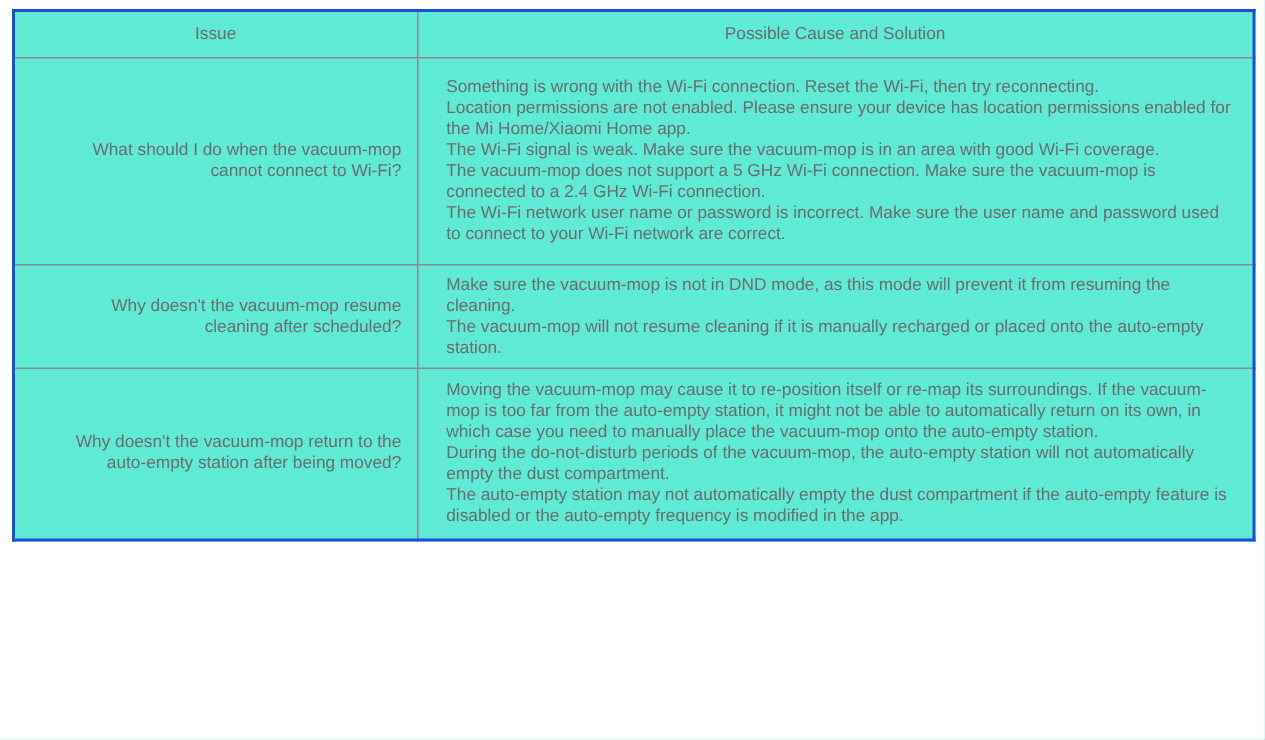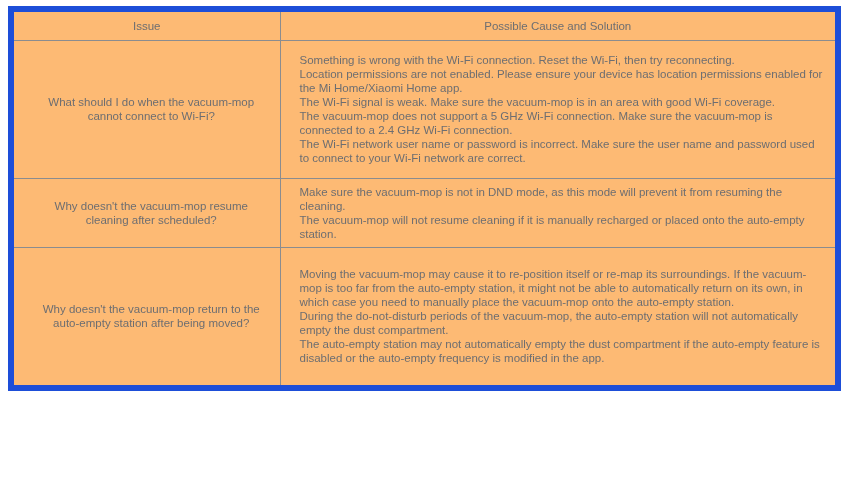--- a/index.html
+++ b/index.html
@@ -16,52 +16,52 @@
     width: 843px;
     height: 493px;
   }
   table.faq-table {
     position: absolute;
     left: 8px;
     top: 6px;
     width: 827px;
     border-collapse: collapse;
     table-layout: fixed;
-    border: 6px solid #1d4ed8;
-    background: #fdba74;
+    border: 2px solid #1d4ed8;
+    background: #5eead4;
   }
   col.col-issue { width: 269px; }
   col.col-solution { width: 558px; }
   .faq-table th, .faq-table td {
     border: 1px solid #8a8c8f;
     color: #6d6e71;
     font-size: 11.5px;
     line-height: 14px;
     font-weight: normal;
     vertical-align: middle;
     box-sizing: border-box;
     padding: 4px 10px 4px 19px;
   }
   .faq-table th {
     text-align: center;
     padding: 4px 6px;
     height: 31px;
   }
   td.issue-cell {
-    text-align: center;
+    text-align: right;
   }
   td.solution-cell {
     white-space: pre-line;
   }
   tr.r0 td { height: 138px; }
   tr.r1 td { height: 41px; }
   tr.r2 td { height: 45px; }
   tr.r3 td { height: 37px; }
   tr.r4 td { height: 69px; }
-  tr.r5 td { height: 141px; }
+  tr.r5 td { height: 115px; }
 </style>
 </head>
 <body>
 
 <div class="page">
   <table class="faq-table">
     <colgroup>
       <col class="col-issue">
       <col class="col-solution">
     </colgroup>

